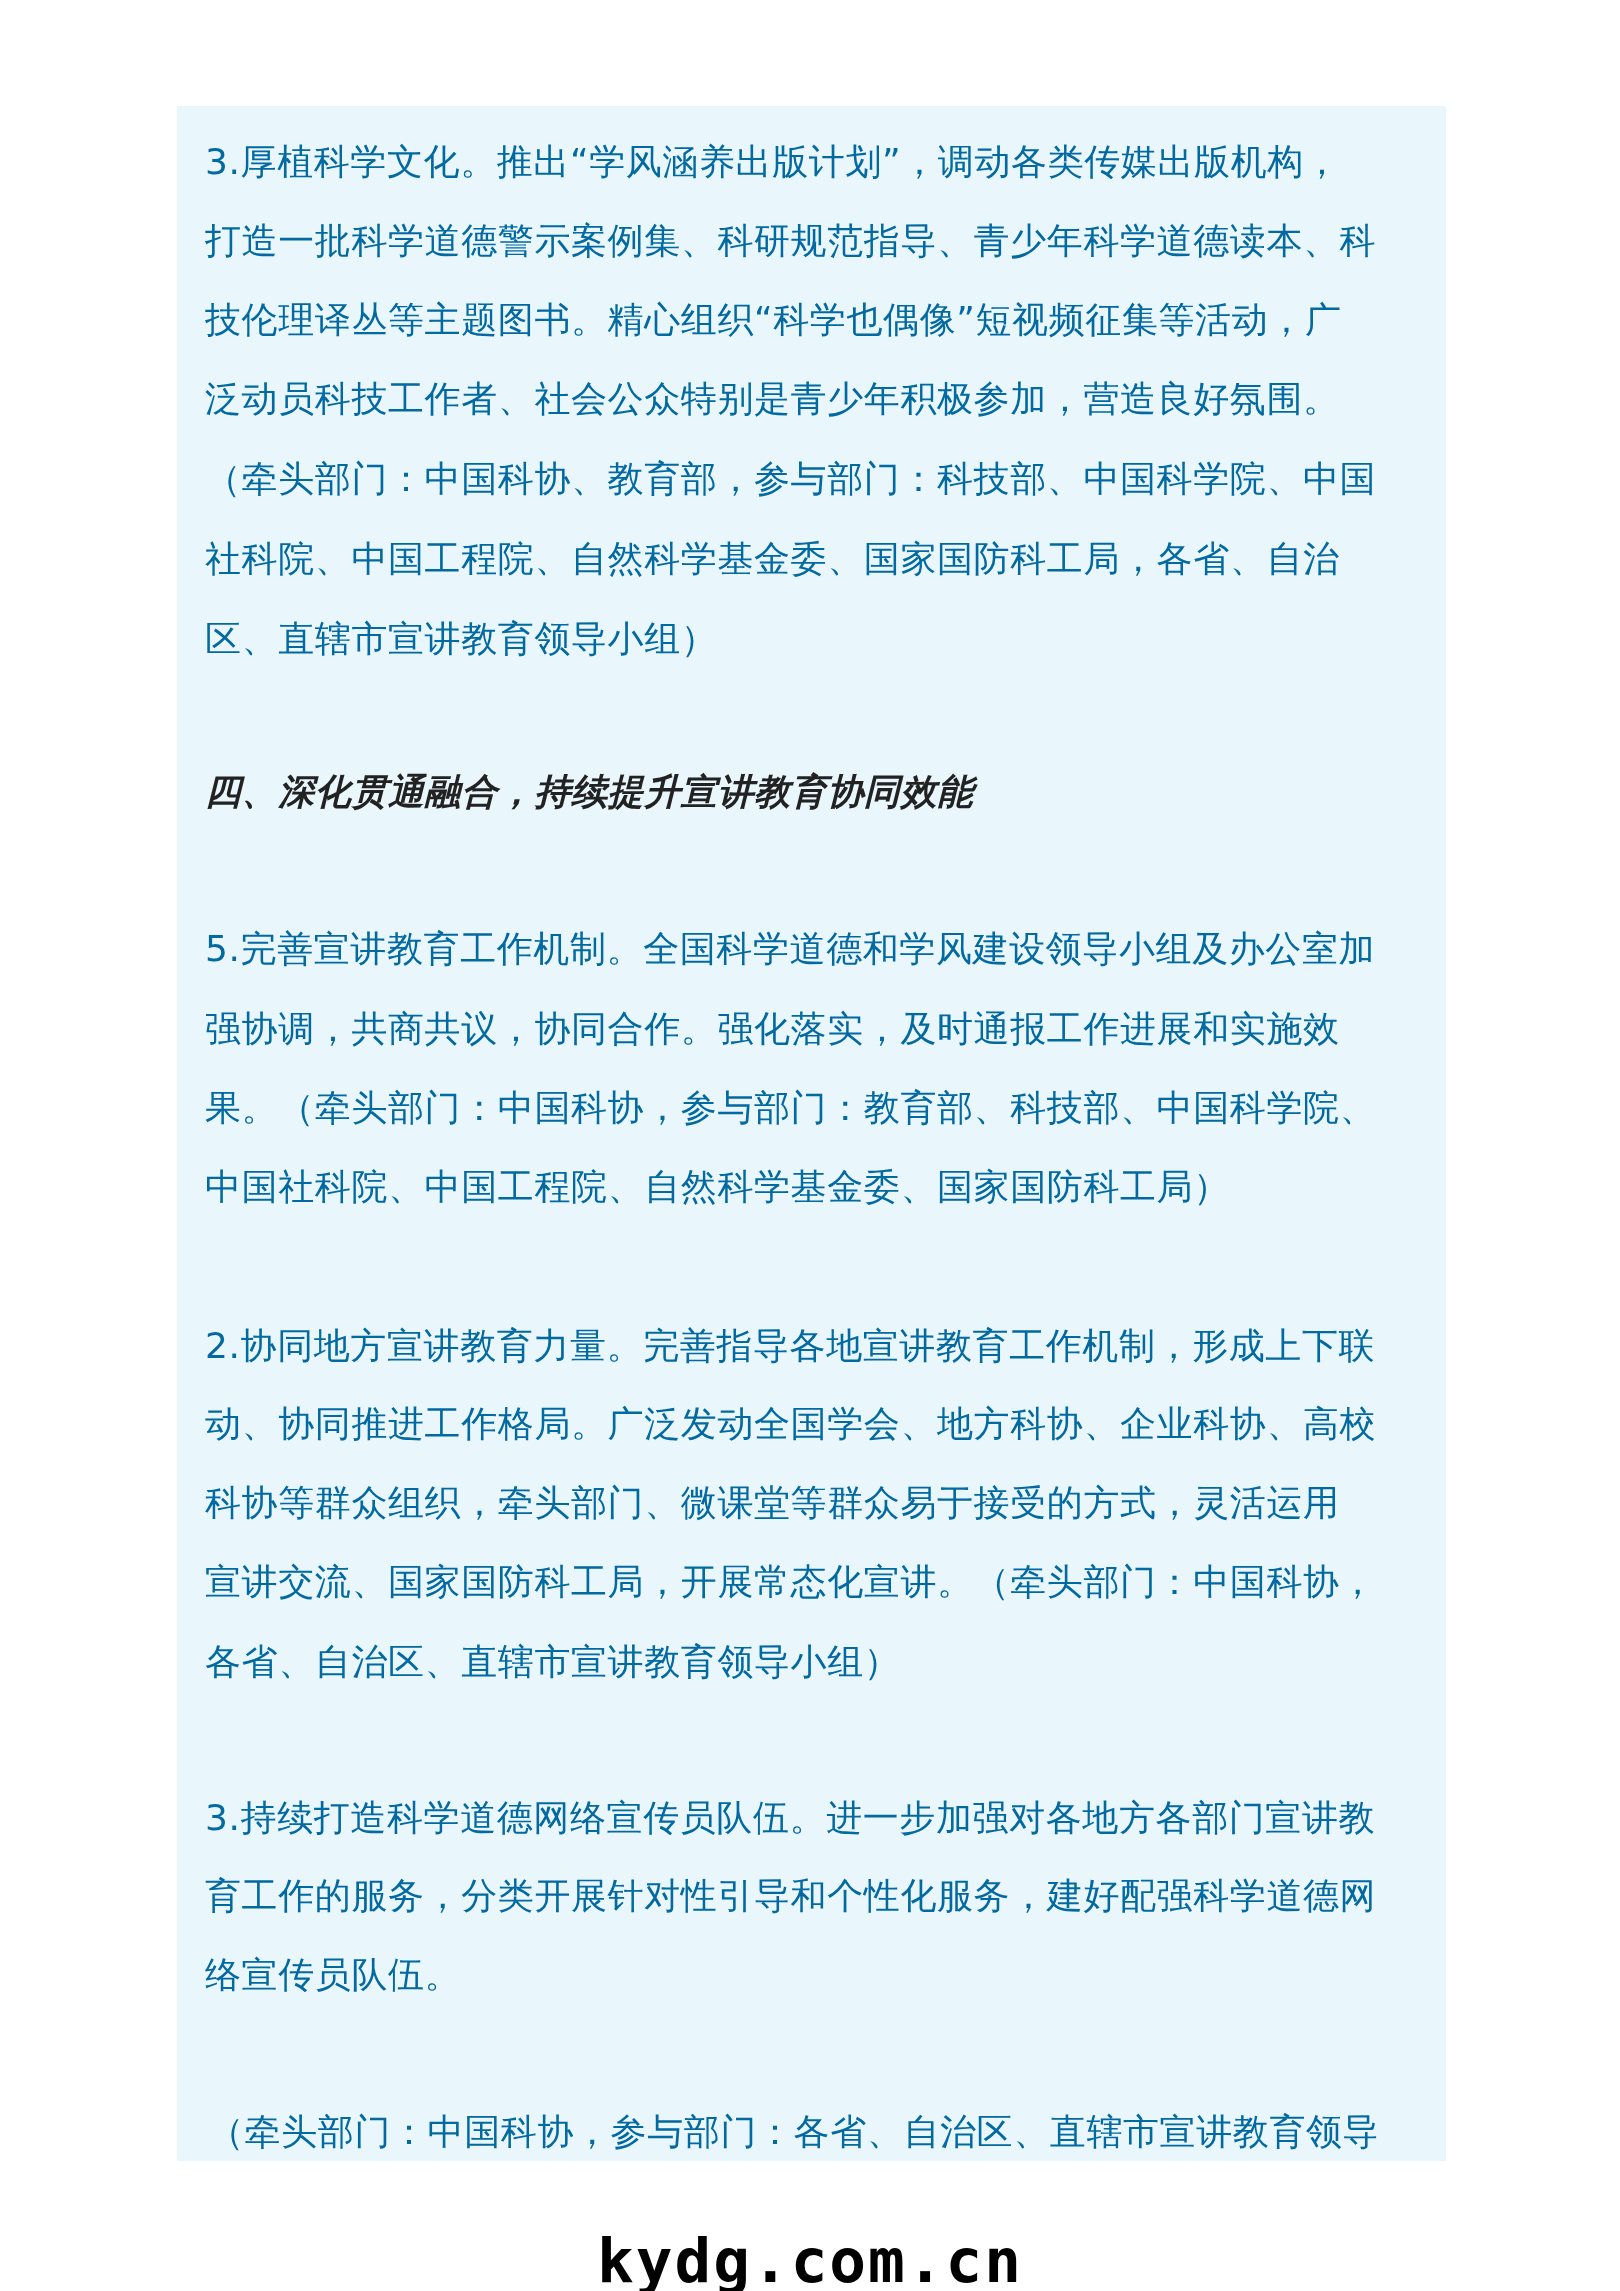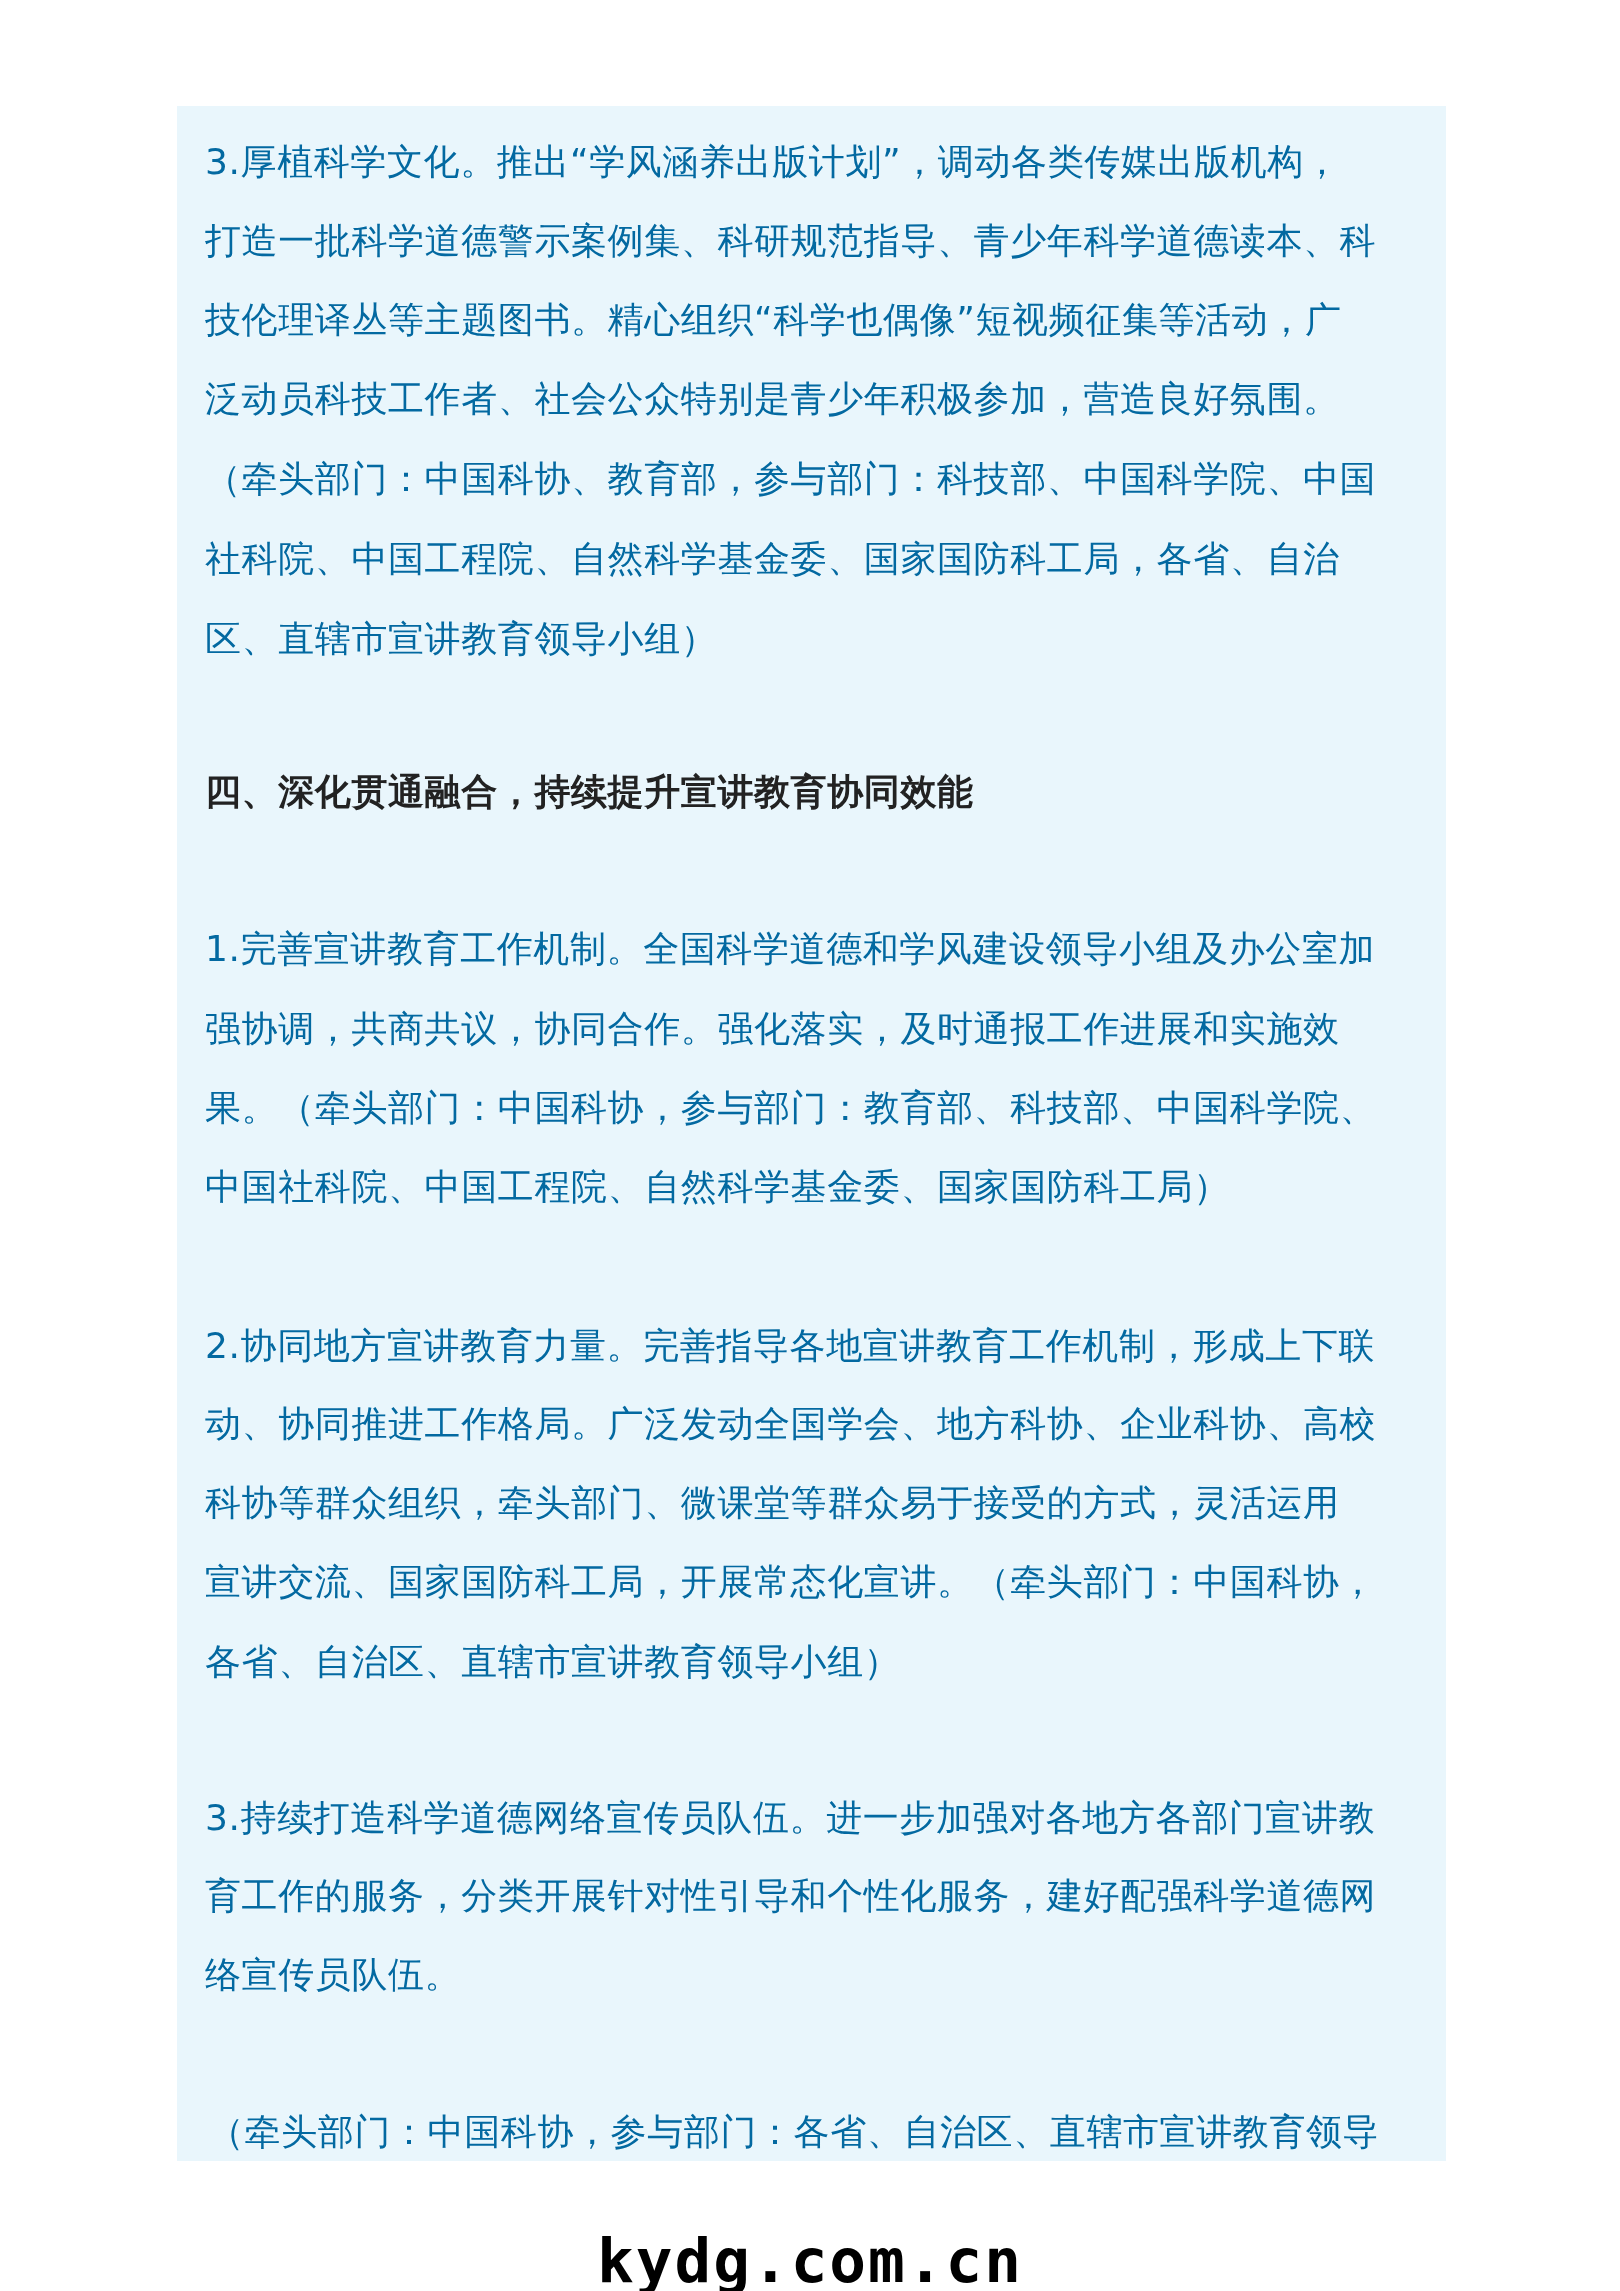--- a/index.html
+++ b/index.html
@@ -9,21 +9,21 @@
   }
   .card {
     position: absolute; left: 177px; top: 106px; width: 1269px; height: 2055px;
     background: #e9f6fc;
   }
   .line {
     position: absolute; left: 205px; white-space: nowrap;
     font-size: 36px; line-height: 43px; color: #0369a1;
     letter-spacing: 0.6px;
   }
-  .line.bold { font-weight: bold; color: #222222; }
+  .line.bold { font-weight: bold; color: #222222; font-style: italic; }
   .watermark {
     position: absolute; left: 0; width: 1620px; top: 2225px; text-align: center;
     font-family: "DejaVu Sans Mono", "Liberation Mono", monospace;
     font-size: 61px; font-weight: bold; color: #000000; letter-spacing: 2px;
   }
 </style>
 </head>
 <body>
 
 <div class="card"></div>
@@ -31,21 +31,21 @@
 <div class="line" style="top:140px">3.厚植科学文化。推出“学风涵养出版计划”，调动各类传媒出版机构，</div>
 <div class="line" style="top:219px">打造一批科学道德警示案例集、科研规范指导、青少年科学道德读本、科</div>
 <div class="line" style="top:298px">技伦理译丛等主题图书。精心组织“科学也偶像”短视频征集等活动，广</div>
 <div class="line" style="top:377px">泛动员科技工作者、社会公众特别是青少年积极参加，营造良好氛围。</div>
 <div class="line" style="top:457px">（牵头部门：中国科协、教育部，参与部门：科技部、中国科学院、中国</div>
 <div class="line" style="top:537px">社科院、中国工程院、自然科学基金委、国家国防科工局，各省、自治</div>
 <div class="line" style="top:617px">区、直辖市宣讲教育领导小组）</div>
 
 <div class="line bold" style="top:770px">四、深化贯通融合，持续提升宣讲教育协同效能</div>
 
-<div class="line" style="top:927px">1.完善宣讲教育工作机制。全国科学道德和学风建设领导小组及办公室加</div>
+<div class="line" style="top:927px">5.完善宣讲教育工作机制。全国科学道德和学风建设领导小组及办公室加</div>
 <div class="line" style="top:1007px">强协调，共商共议，协同合作。强化落实，及时通报工作进展和实施效</div>
 <div class="line" style="top:1086px">果。（牵头部门：中国科协，参与部门：教育部、科技部、中国科学院、</div>
 <div class="line" style="top:1165px">中国社科院、中国工程院、自然科学基金委、国家国防科工局）</div>
 
 <div class="line" style="top:1324px">2.协同地方宣讲教育力量。完善指导各地宣讲教育工作机制，形成上下联</div>
 <div class="line" style="top:1402px">动、协同推进工作格局。广泛发动全国学会、地方科协、企业科协、高校</div>
 <div class="line" style="top:1481px">科协等群众组织，牵头部门、微课堂等群众易于接受的方式，灵活运用</div>
 <div class="line" style="top:1560px">宣讲交流、国家国防科工局，开展常态化宣讲。（牵头部门：中国科协，</div>
 <div class="line" style="top:1640px">各省、自治区、直辖市宣讲教育领导小组）</div>
 

